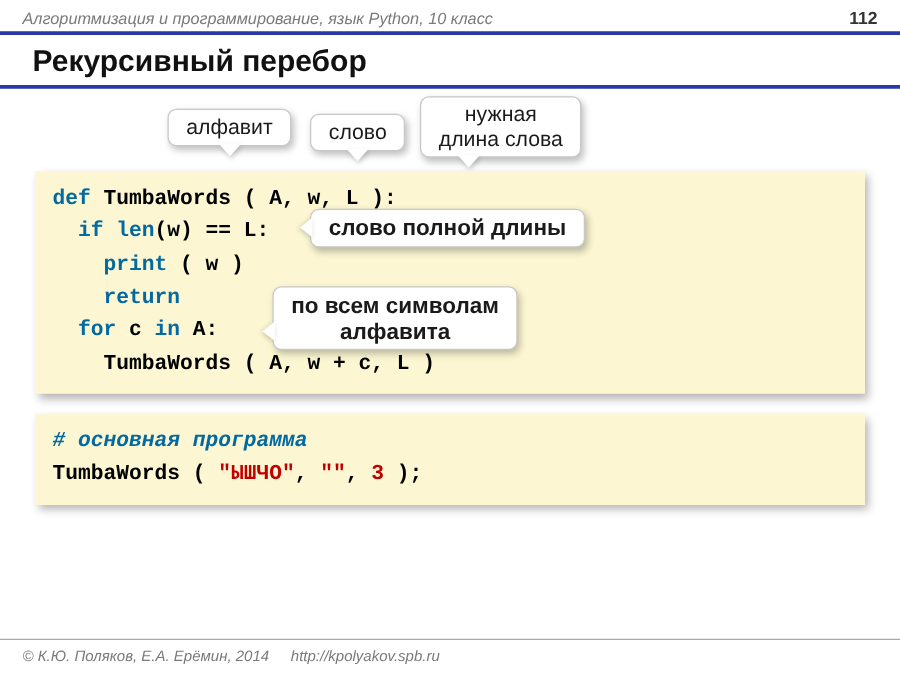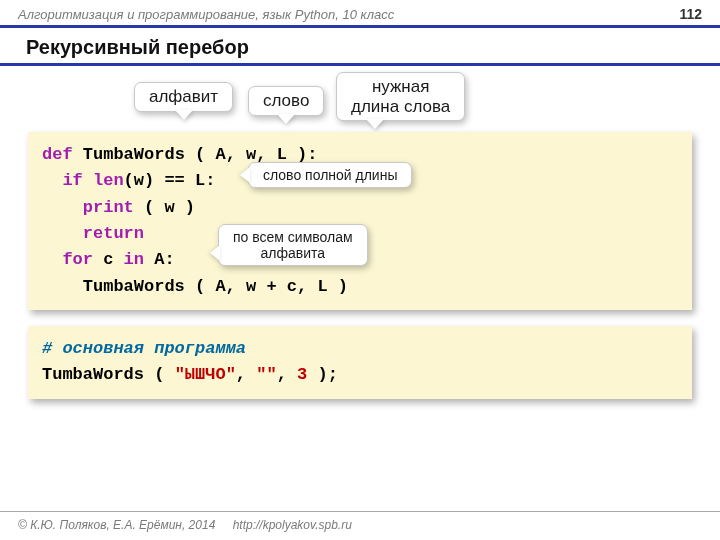--- a/index.html
+++ b/index.html
@@ -21,21 +21,21 @@
     font-style: italic;
     font-size: 13px;
   }
   .page-num {
     font-style: normal;
     font-weight: bold;
     color: #333;
     font-size: 14px;
   }
   .title {
-    font-size: 20px;
+    font-size: 24px;
     font-weight: bold;
     color: #111;
     padding: 8px 18px 4px 26px;
     border-bottom: 3px solid #2838a8;
   }
   .content {
     position: relative;
     padding: 0 28px;
     border-radius: 10px;
   }
@@ -72,33 +72,33 @@
     box-shadow: 3px 4px 7px rgba(0,0,0,0.3);
     padding: 10px 14px;
     font-family: "Courier New", monospace;
     font-size: 17px;
     font-weight: bold;
     line-height: 1.55;
     position: relative;
     color: #000;
   }
   .code-block + .code-block { margin-top: 16px; }
-  .kw-blue { color: #a21caf; }
+  .kw-blue { color: #0369a1; }
   .kw-red  { color: #c00000; }
   .kw-green{ color: #0369a1; font-style: italic; }
   .callout {
     position: absolute;
     background: #fff;
     border: 1px solid #c8c8c8;
     border-radius: 7px;
     box-shadow: 2px 3px 6px rgba(0,0,0,0.25);
     padding: 4px 14px;
     font-family: Arial, sans-serif;
-    font-weight: normal;
-    font-size: 14px;
+    font-weight: bold;
+    font-size: 18px;
     color: #1a1a1a;
     text-align: center;
     line-height: 1.15;
     z-index: 5;
   }
   .callout::before {
     content: "";
     position: absolute;
     left: -9px;
     top: var(--arrow-top, 50%);

